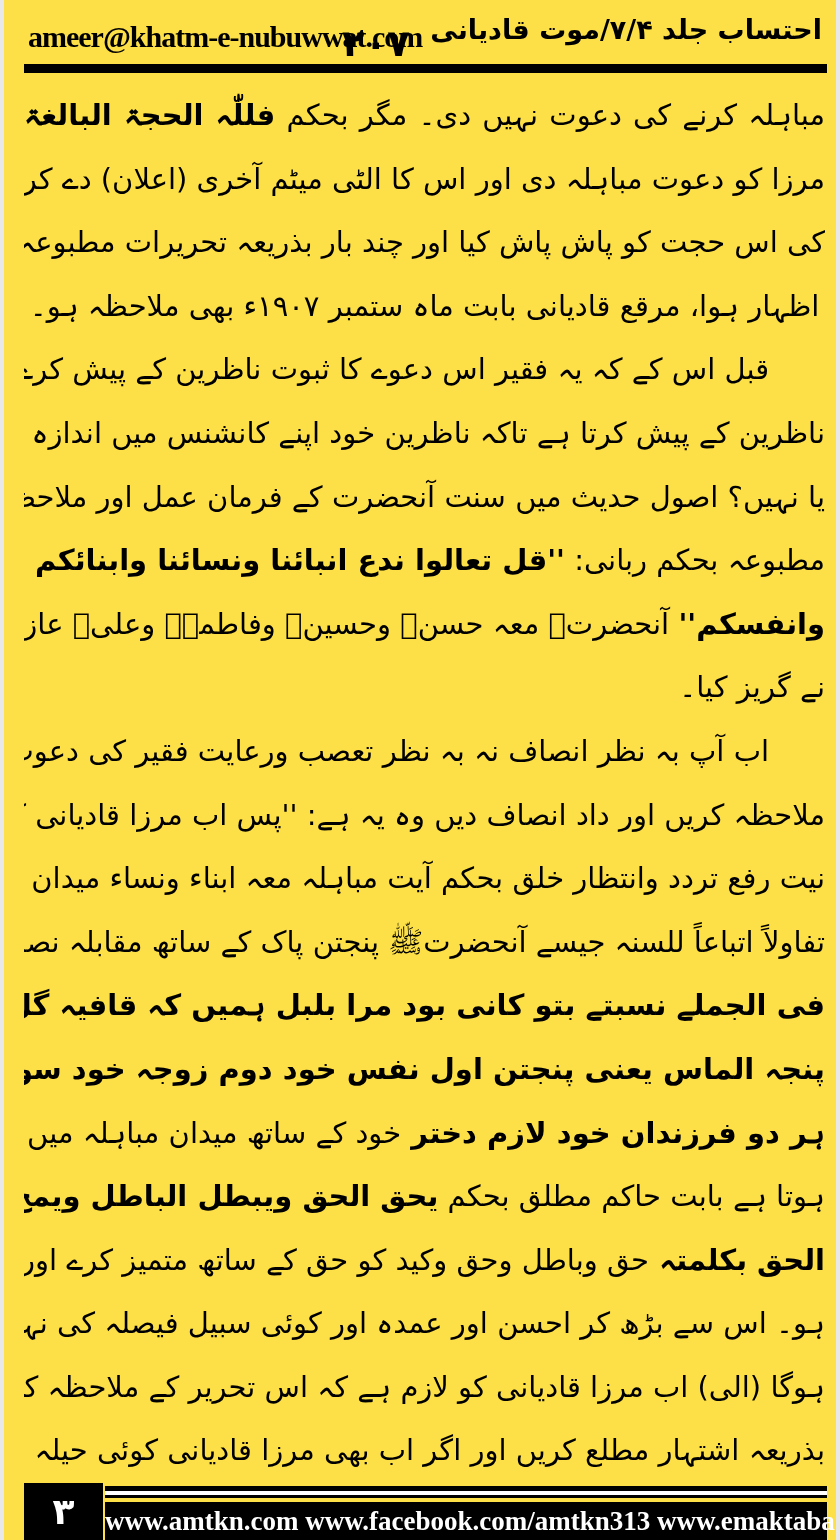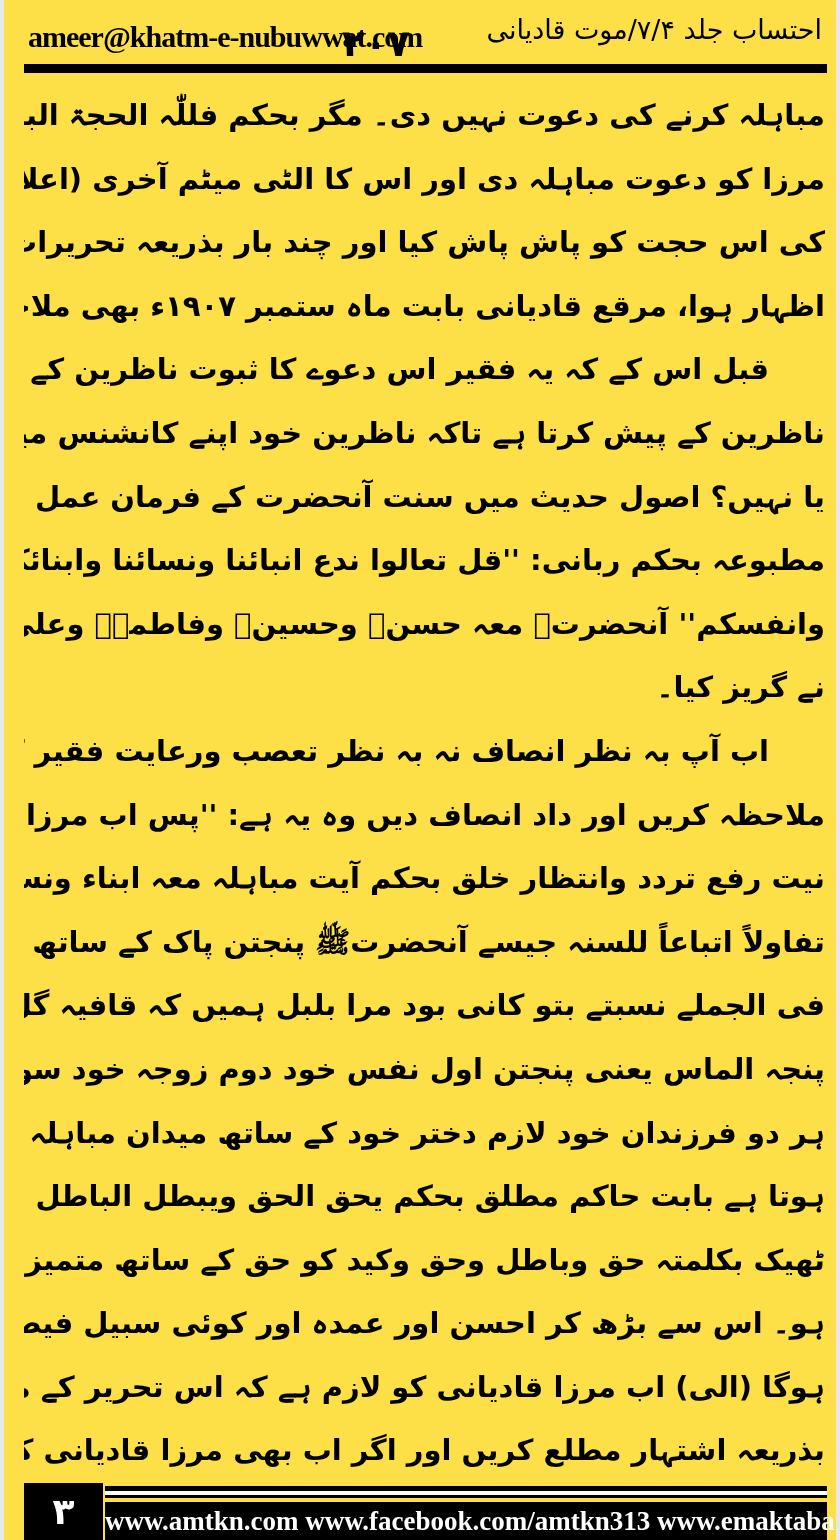--- a/index.html
+++ b/index.html
@@ -15,41 +15,41 @@
     position:absolute; left:24px; top:10px;
     font-family:"Liberation Serif", serif; font-weight:bold;
     font-size:30px; letter-spacing:-1px; white-space:nowrap;
   }
   .header-pageno {
     position:absolute; left:338px; top:12px;
     font-size:37px; font-weight:bold; direction:rtl;
   }
   .header-title {
     position:absolute; right:22px; top:4px;
-    direction:rtl; font-size:27px; font-weight:normal; white-space:nowrap;margin-left:24px;
+    direction:rtl; font-size:27px; font-weight:bold; white-space:nowrap;margin-left:24px;
   }
   .header-rule {
     position:absolute; top:64px; left:20px; width:803px; height:9px;
     background:#000;
   }
 
   
   .body-text {
     position:absolute; top:84px; left:20px; width:801px;
     direction:rtl; unicode-bidi:embed;
   }
   .line {
     height:63.6px; line-height:63.6px; white-space:nowrap;
     font-size:29px; text-align:justify; text-align-last:justify;
     overflow:hidden;
   }
   .line.center { text-align:center; text-align-last:center; }
   .line.right  { text-align:center;  text-align-last:right; }
   .line.indent { padding-right:56px; }
-  .seg-nastaliq { font-weight:700; }
+  .seg-nastaliq { font-weight:400; }
   .seg-naskh    { font-weight:800; }
 
   
   .footer-pagebox {
     position:absolute; left:20px; top:1483px; width:79px; height:57px;
     background:#000; color:#fff; display:flex; align-items:center; justify-content:center;
   }
   .footer-pagebox span { font-size:36px; font-weight:bold; direction:rtl; }
   .footer-lines { position:absolute; left:101px; top:1486px; width:722px; }
   .footer-lines .rule-a { height:5px; background:#000; }
@@ -86,21 +86,21 @@
       <div class="line"><span class="seg-naskh">وانفسکم''</span><span class="seg-nastaliq"> آنحضرتﷺ معہ حسنؓ وحسینؓ وفاطمہؓ وعلیؓ عازم میدان مباہلہ ہوئے۔ مگر فریق ثانی</span></div>
       <div class="line right"><span class="seg-nastaliq">نے گریز کیا۔</span></div>
       <div class="line indent"><span class="seg-nastaliq">اب آپ بہ نظر انصاف نہ بہ نظر تعصب ورعایت فقیر کی دعوت مباہلہ کو معہ الٹی میٹم کے</span></div>
       <div class="line"><span class="seg-nastaliq">ملاحظہ کریں اور داد انصاف دیں وہ یہ ہے: ''پس اب مرزا قادیانی کو چاہئے کہ اس تحریر کو پڑھ کر بہ</span></div>
       <div class="line"><span class="seg-nastaliq">نیت رفع تردد وانتظار خلق بحکم آیت مباہلہ معہ ابناء ونساء میدان مباہلہ میں آئیں اور یہ احقر بھی</span></div>
       <div class="line"><span class="seg-nastaliq">تفاولاً اتباعاً للسنہ جیسے آنحضرتﷺ پنجتن پاک کے ساتھ مقابلہ نصاریٰ میں نکلے تھے۔ بایماء</span></div>
       <div class="line"><span class="seg-naskh">فی الجملے نسبتے بتو کانی بود مرا بلبل ہمیں کہ قافیہ گل شود بس است</span></div>
       <div class="line"><span class="seg-naskh">پنجہ الماس یعنی پنجتن اول نفس خود دوم زوجہ خود سوم وچہارم</span></div>
       <div class="line"><span class="seg-naskh">ہر دو فرزندان خود لازم دختر </span><span class="seg-nastaliq">خود کے ساتھ میدان مباہلہ میں بہ یقین فتحیابی خود حاضر</span></div>
       <div class="line"><span class="seg-nastaliq">ہوتا ہے بابت حاکم مطلق بحکم </span><span class="seg-naskh">یحق الحق ویبطل الباطل ویمح اللّٰہ الباطل ویحق</span></div>
-      <div class="line"><span class="seg-naskh">ٹھیک بکلمتہ </span><span class="seg-nastaliq">حق وباطل وحق وکید کو حق کے ساتھ متمیز کرے اور حق حق اور فریب فریب ثابت</span></div>
+      <div class="line"><span class="seg-naskh">الحق بکلمتہ </span><span class="seg-nastaliq">حق وباطل وحق وکید کو حق کے ساتھ متمیز کرے اور حق حق اور فریب فریب ثابت</span></div>
       <div class="line"><span class="seg-nastaliq">ہو۔ اس سے بڑھ کر احسن اور عمدہ اور کوئی سبیل فیصلہ کی نہیں ہے۔ چنانچہ ناظرین پر ظاہر و باہر ہوا</span></div>
       <div class="line"><span class="seg-nastaliq">ہوگا (الی) اب مرزا قادیانی کو لازم ہے کہ اس تحریر کے ملاحظہ کے بعد پندرہ یوم کے اندر اندر</span></div>
       <div class="line"><span class="seg-nastaliq">بذریعہ اشتہار مطلع کریں اور اگر اب بھی مرزا قادیانی کوئی حیلہ وحجت کرکے ٹال جائیں تو لعنت</span></div>
     </div>
 
   <div class="footer-pagebox">
     <span>۳</span>
   </div>
   <div class="footer-lines">
     <div class="rule-a"></div>

